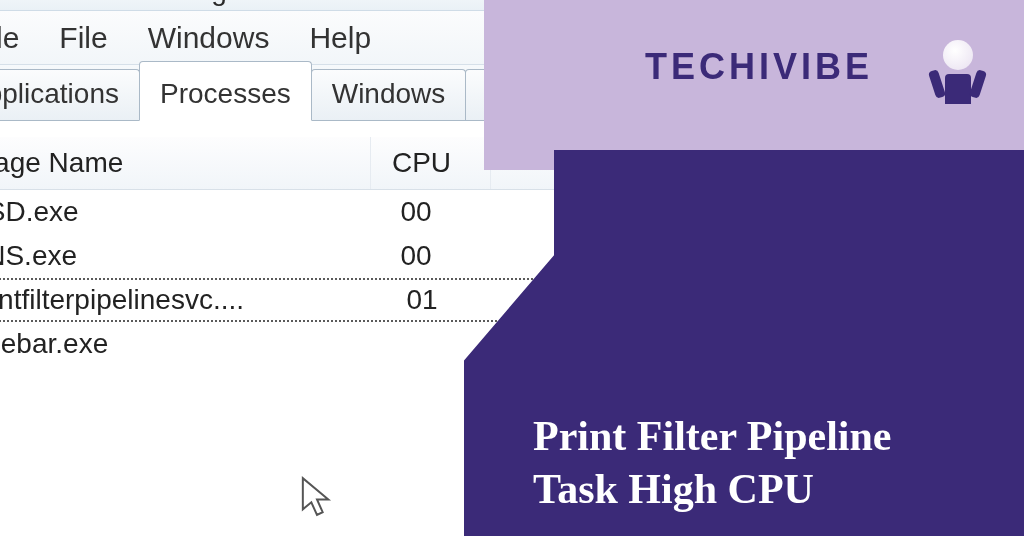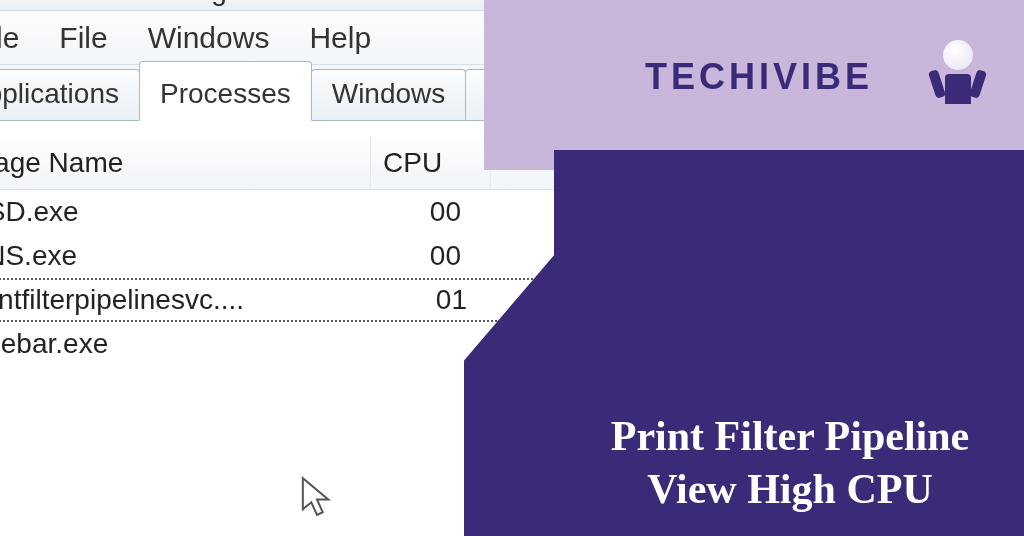--- a/index.html
+++ b/index.html
@@ -32,21 +32,21 @@
       top: 150px;
       right: 0;
       width: 560px;
       height: 390px;
       background: #3b2a78;
       clip-path: polygon(90px 0, 100% 0, 100% 100%, 0 100%, 0 54%, 90px 27%);
       z-index: 6;
     }
     .brand {
       position: absolute;
-      top: 56px;
+      top: 46px;
       left: 645px;
       font-weight: 900;
       font-size: 36px;
       letter-spacing: 4px;
       color: #3b2a78;
       z-index: 7;
       font-family: "Arial Black", sans-serif;
     }
     .logo {
       position: absolute;
@@ -75,30 +75,30 @@
       width: 10px;
       height: 28px;
       background: #3b2a78;
       border-radius: 4px;
       top: 30px;
     }
     .logo .arm-l { left: 2px; transform: rotate(-18deg); }
     .logo .arm-r { right: 2px; transform: rotate(18deg); }
     .headline {
       position: absolute;
-      left: 560px;
+      left: 533px;
       top: 410px;
       width: 460px;
       z-index: 8;
       color: #fff;
       font-family: Georgia, "Times New Roman", serif;
       font-weight: 700;
       font-size: 42px;
       line-height: 1.25;
-      text-align: center;
+      text-align: left;
     }
     
     .tm-window {
       position: absolute;
       top: -30px;
       left: -60px;
       width: 680px;
       height: 600px;
       background: linear-gradient(to bottom, #f7fbfd 0%, #eef4f8 100%);
       border: 1px solid #8aa8c2;
@@ -169,29 +169,29 @@
       border-bottom: 1px solid #d8e0e8;
       background: linear-gradient(to bottom, #fdfdfe, #f1f5f9);
     }
     .th {
       padding: 10px 12px;
       font-size: 28px;
       color: #222;
       border-right: 1px solid #e6ebf1;
     }
     .col-name { width: 420px; text-align: left; }
-    .col-cpu { width: 120px; text-align: left; padding-right: 30px; }
+    .col-cpu { width: 120px; text-align: center; padding-right: 30px; }
     .tbody-row {
       display: flex;
       padding: 6px 0;
       font-size: 28px;
       color: #222;
     }
     .td-name { width: 420px; padding-left: 14px; }
-    .td-cpu { width: 120px; text-align: right; padding-right: 30px; }
+    .td-cpu { width: 120px; text-align: center; padding-right: 30px; }
     .tbody-row.selected {
       border: 2px dotted #5a5a5a;
       margin: 0 4px;
       padding: 4px 0;
     }
     .tbody-row.selected .td-name { padding-left: 10px; }
     .cursor-icon {
       position: absolute;
       top: 475px;
       left: 300px;
@@ -261,16 +261,16 @@
 
   <div class="logo">
     <div class="orb"></div>
     <div class="arm-l"></div>
     <div class="arm-r"></div>
     <div class="body"></div>
   </div>
 
   <div class="headline">
     <span>Print Filter Pipeline</span><br>
-    <span>View High CPU</span>
+    <span>Task High CPU</span>
   </div>
 
 </div>
 
 </body></html>

